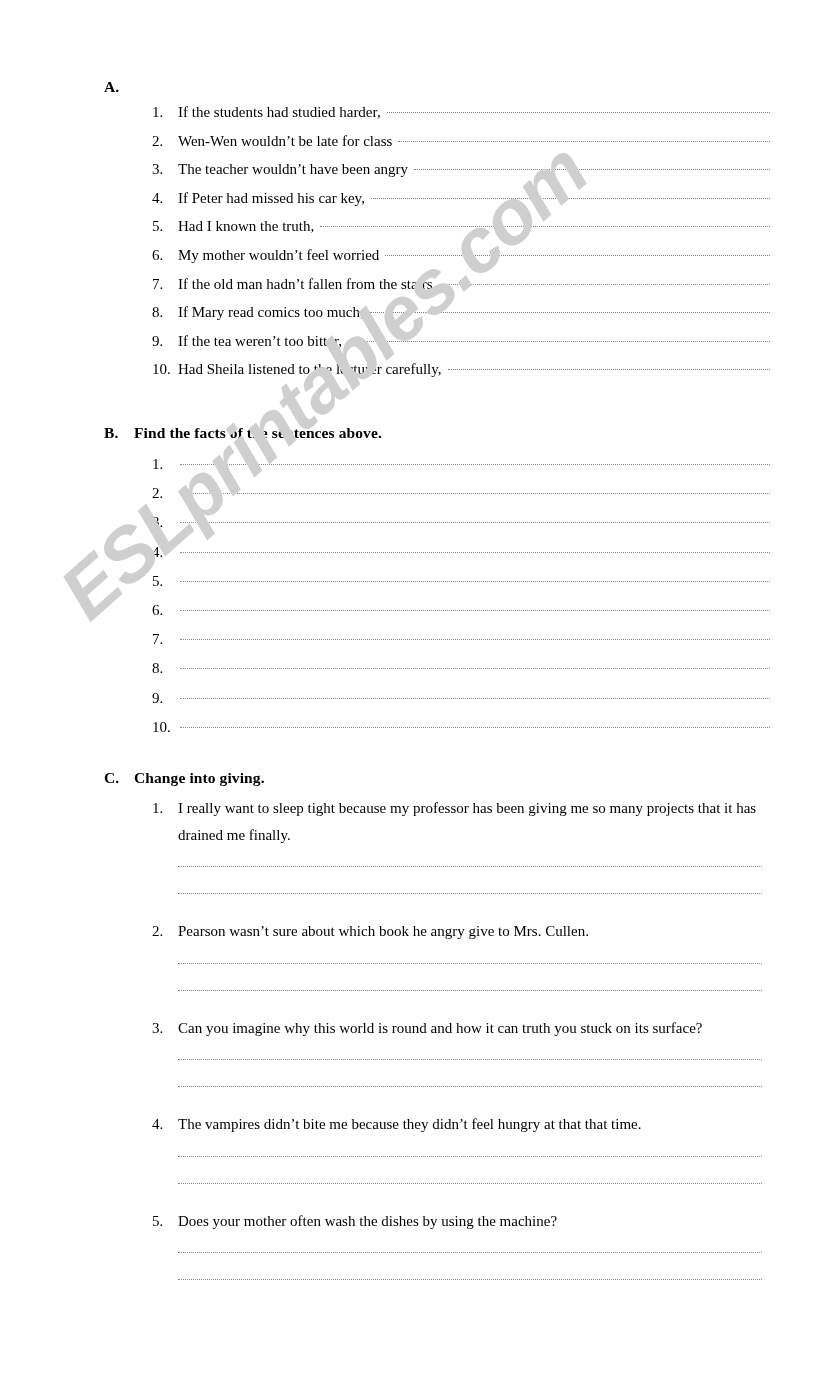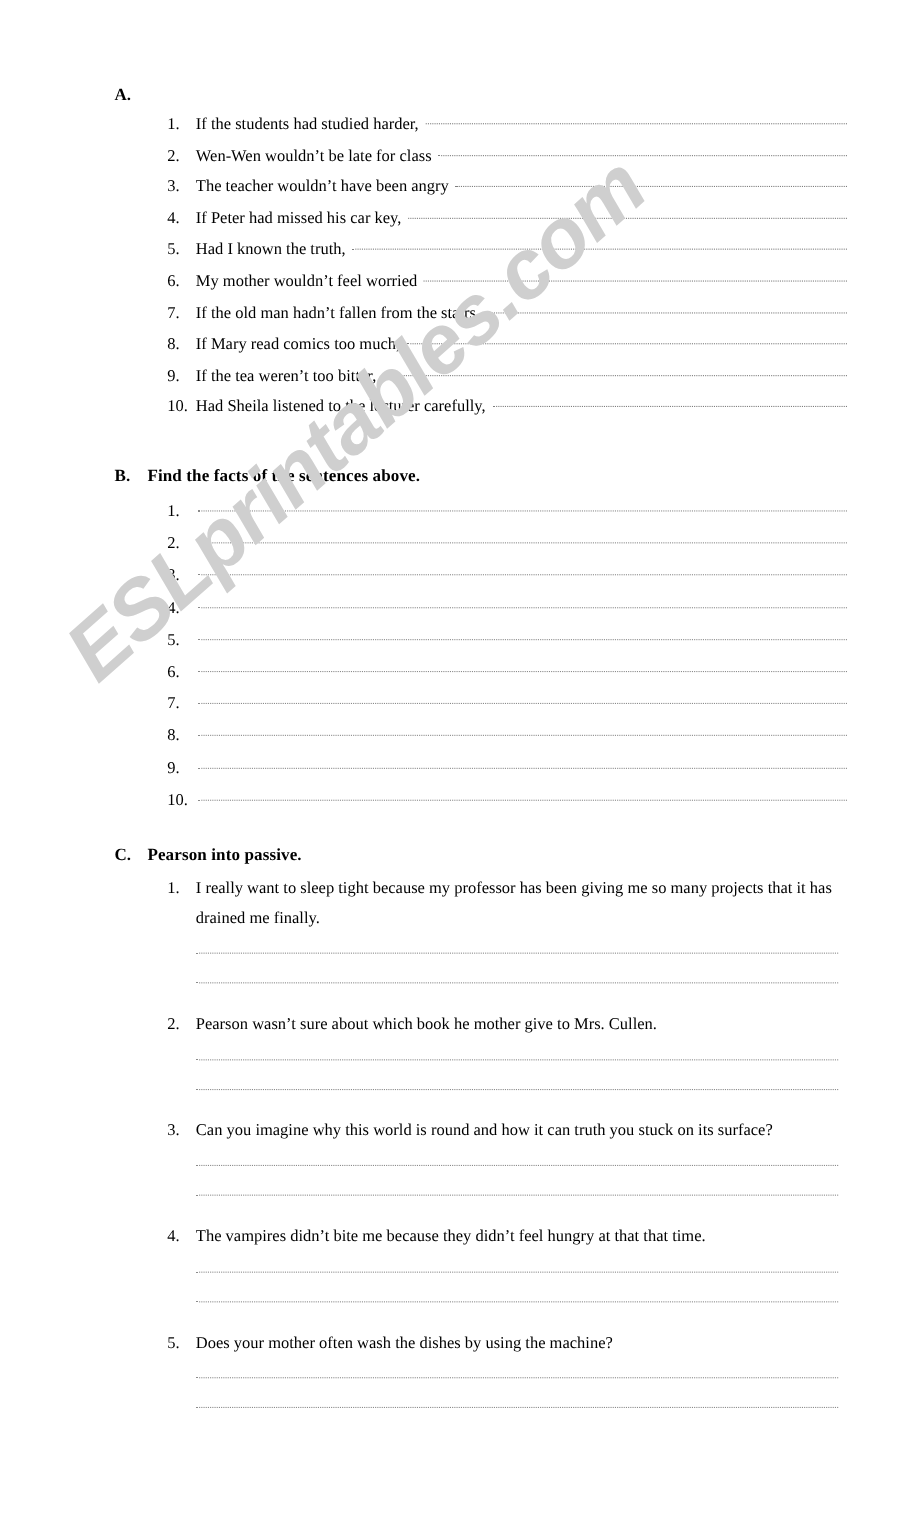--- a/index.html
+++ b/index.html
@@ -282,40 +282,40 @@
       <div class="brow">
         <span class="bnum">10.</span>
         <span class="bdots"></span>
       </div>
     </div>
   </div>
 
   <div class="section" style="top:769px;">
     <div class="sec-heading">
       <span class="sec-letter">C.</span>
-      <span class="sec-title">Pearson into passive.</span>
+      <span class="sec-title">Change into giving.</span>
     </div>
 
     <div class="qlist" style="margin-top:8px;">
 
       <div class="citem">
         <div class="csent">
           <span class="cnum">1.</span>
           <span class="cbody">I really want to sleep tight because my professor has been giving me so many projects that it has drained me finally.</span>
         </div>
         <div class="canswer">
           <div class="cline"></div>
           <div class="cline"></div>
         </div>
       </div>
 
       <div class="citem" style="margin-top:16px;">
         <div class="csent">
           <span class="cnum">2.</span>
-          <span class="cbody">Pearson wasn’t sure about which book he mother give to Mrs. Cullen.</span>
+          <span class="cbody">Pearson wasn’t sure about which book he angry give to Mrs. Cullen.</span>
         </div>
         <div class="canswer">
           <div class="cline"></div>
           <div class="cline"></div>
         </div>
       </div>
 
       <div class="citem" style="margin-top:16px;">
         <div class="csent">
           <span class="cnum">3.</span>

